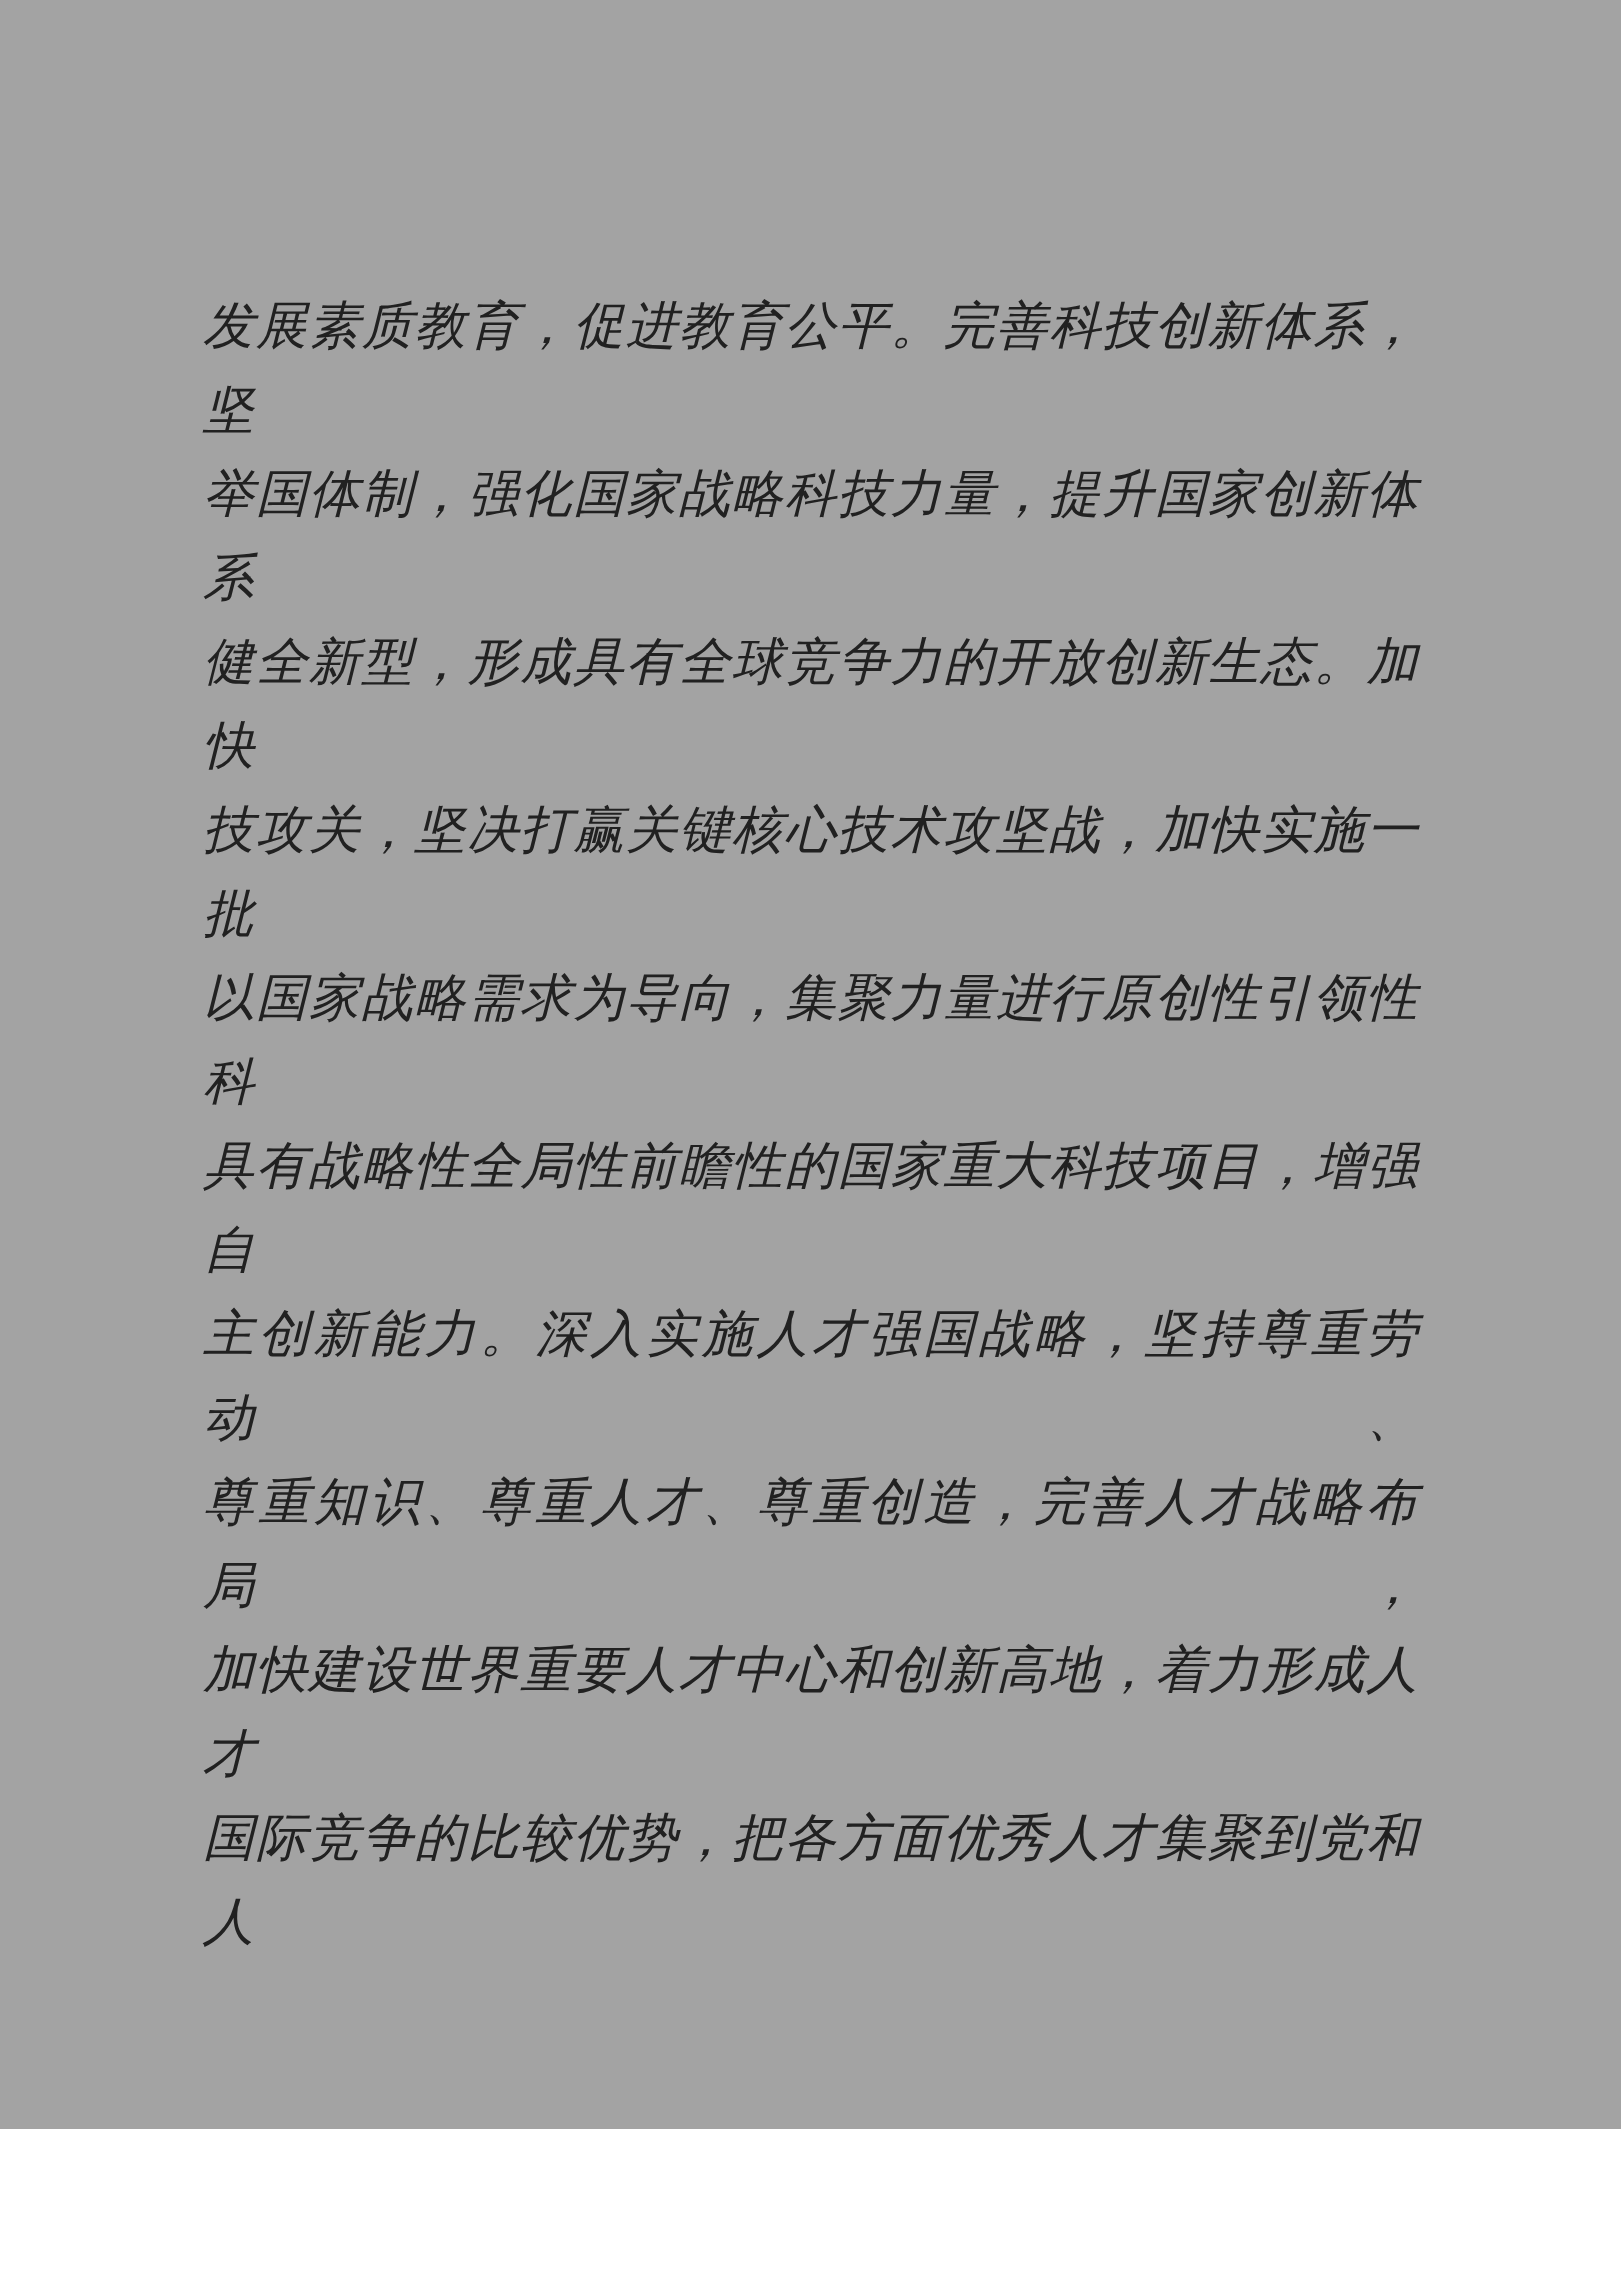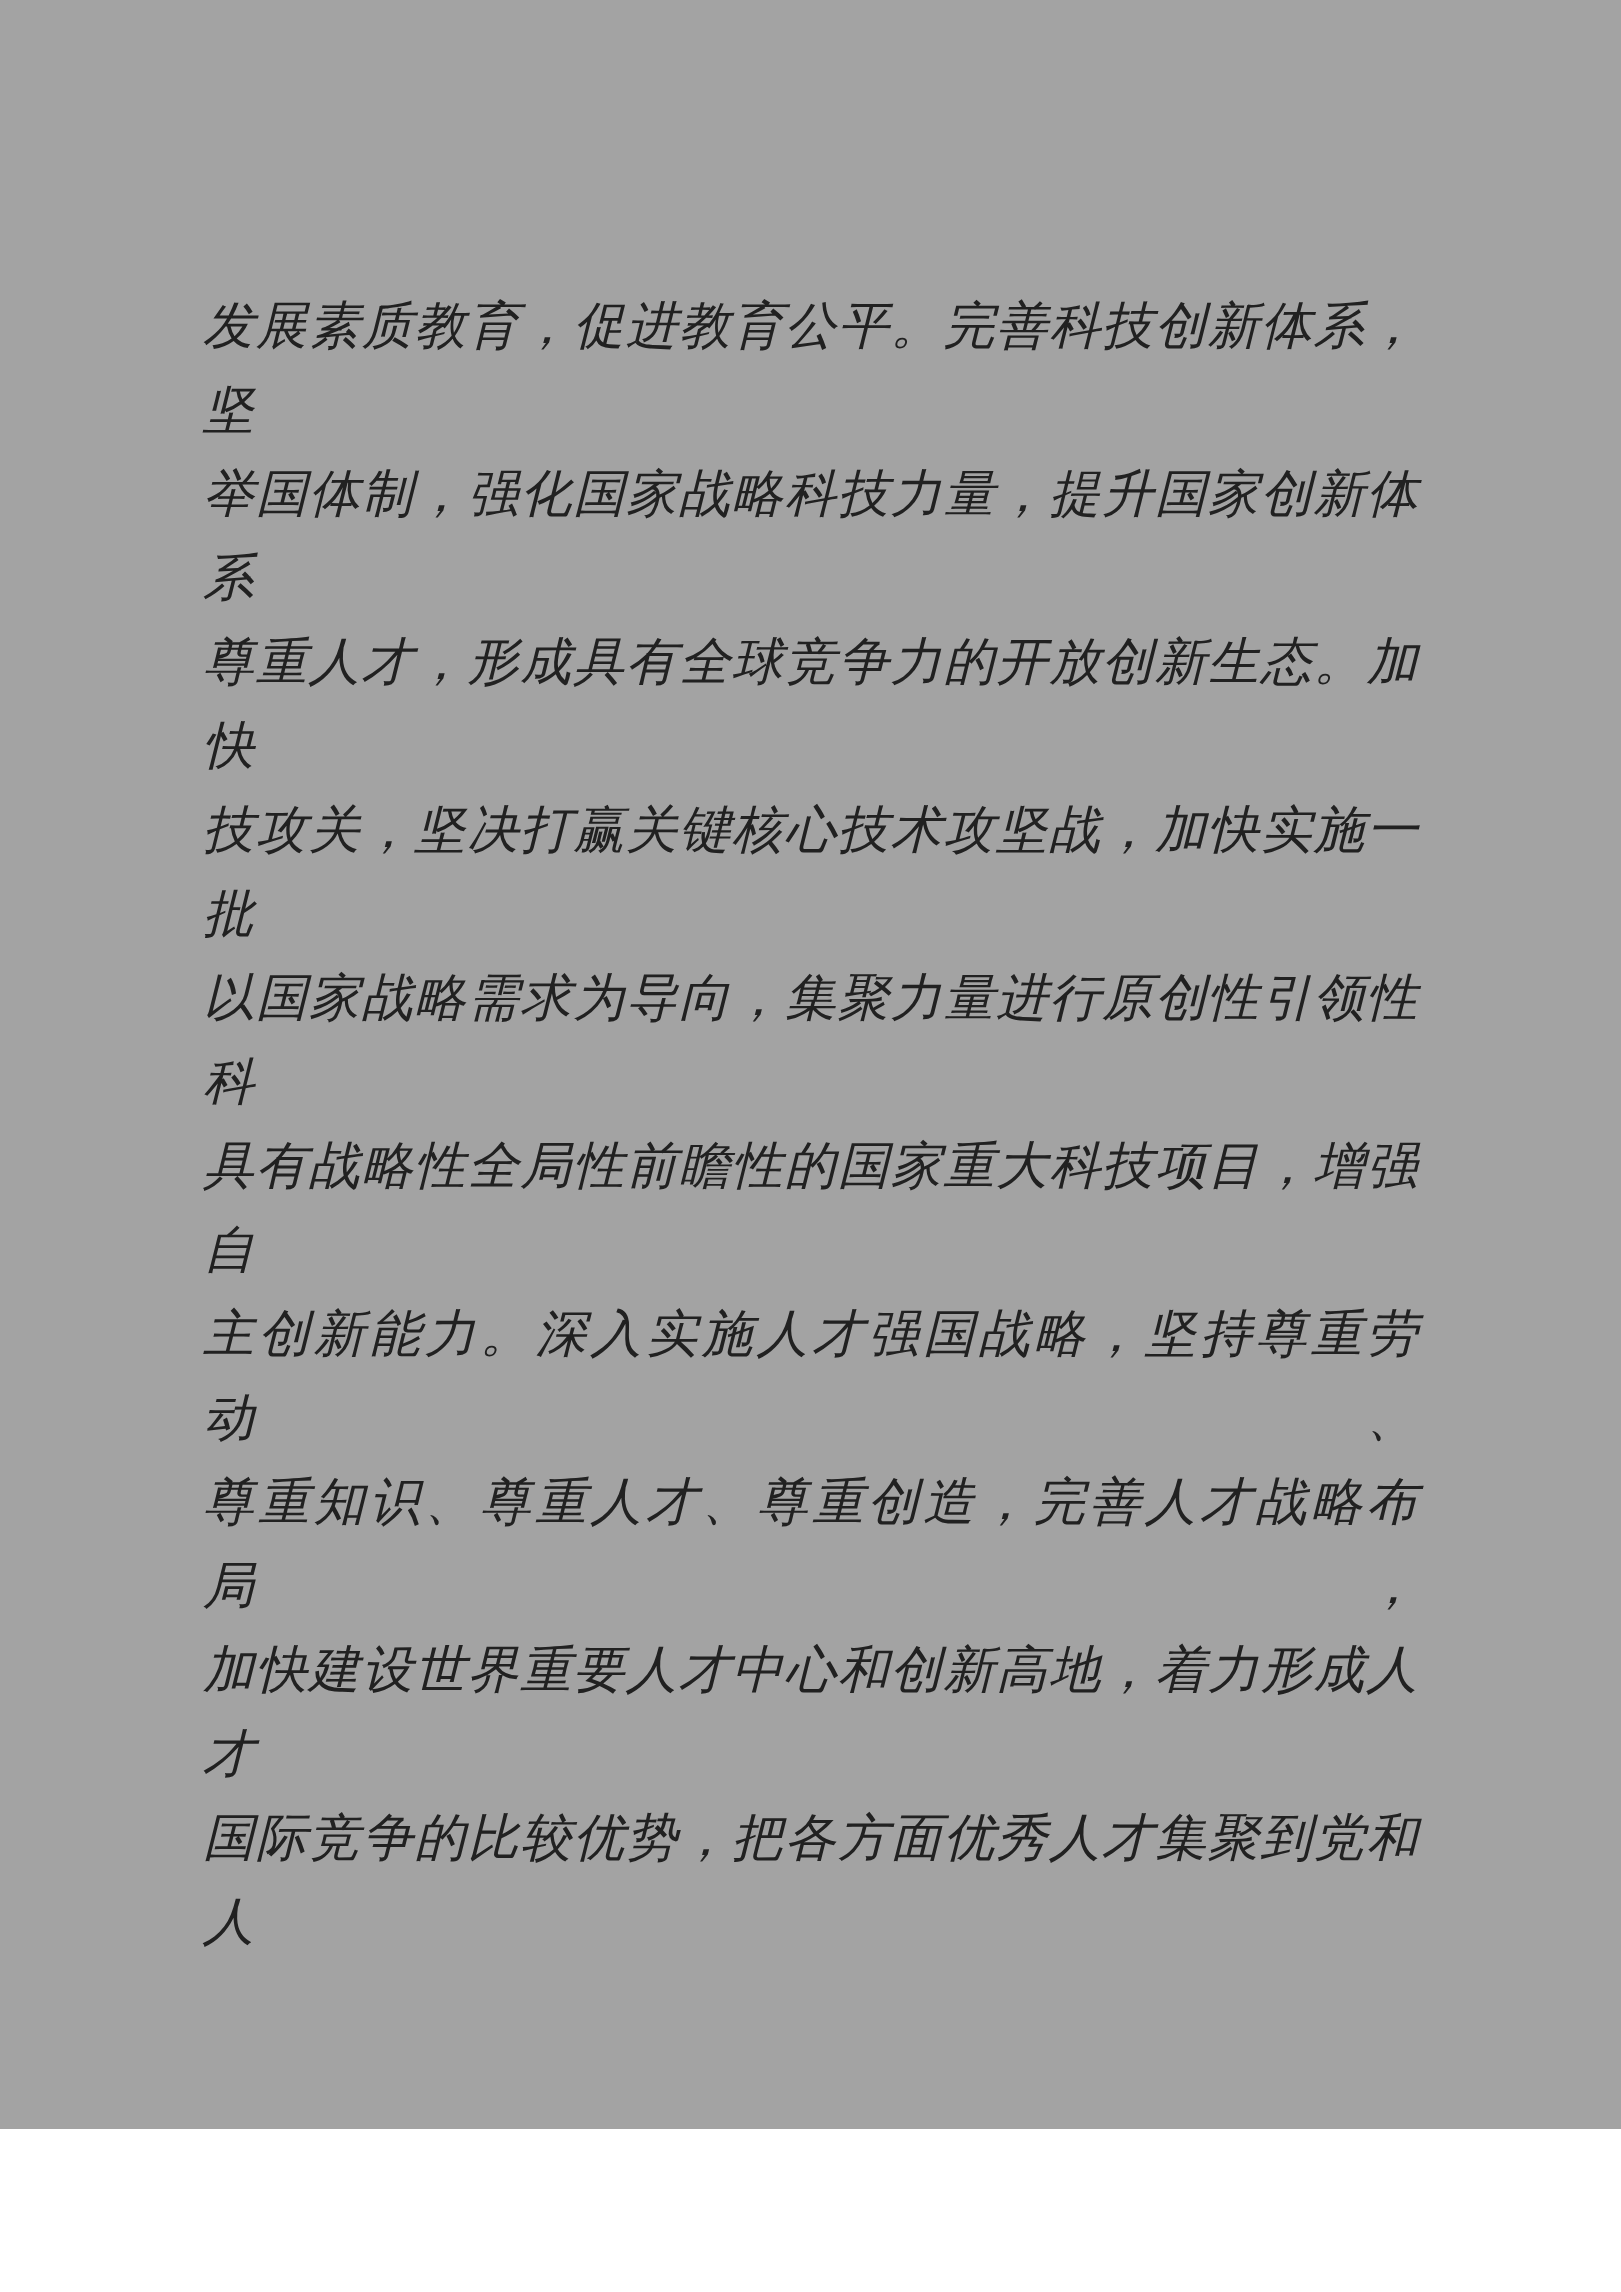--- a/index.html
+++ b/index.html
@@ -47,21 +47,21 @@
 </style>
 </head>
 <body>
 
 <div class="page">
   <div class="text-block">
 
     <div>
       <div class="line fill">发展素质教育，促进教育公平。完善科技创新体系，坚</div>
       <div class="line fill">举国体制，强化国家战略科技力量，提升国家创新体系</div>
-      <div class="line fill">尊重人才，形成具有全球竞争力的开放创新生态。加快</div>
+      <div class="line fill">健全新型，形成具有全球竞争力的开放创新生态。加快</div>
       <div class="line fill">技攻关，坚决打赢关键核心技术攻坚战，加快实施一批</div>
       <div class="line fill">以国家战略需求为导向，集聚力量进行原创性引领性科</div>
       <div class="line fill">具有战略性全局性前瞻性的国家重大科技项目，增强自</div>
       <div class="line fill">主创新能力。深入实施人才强国战略，坚持尊重劳动、</div>
       <div class="line fill">尊重知识、尊重人才、尊重创造，完善人才战略布局，</div>
       <div class="line fill">加快建设世界重要人才中心和创新高地，着力形成人才</div>
       <div class="line fill">国际竞争的比较优势，把各方面优秀人才集聚到党和人</div>
 
     </div>
 

